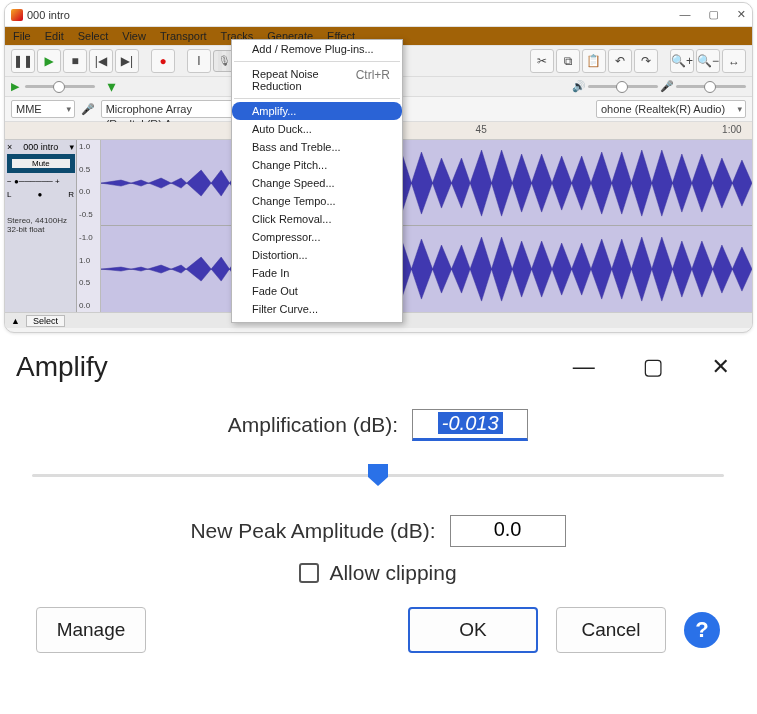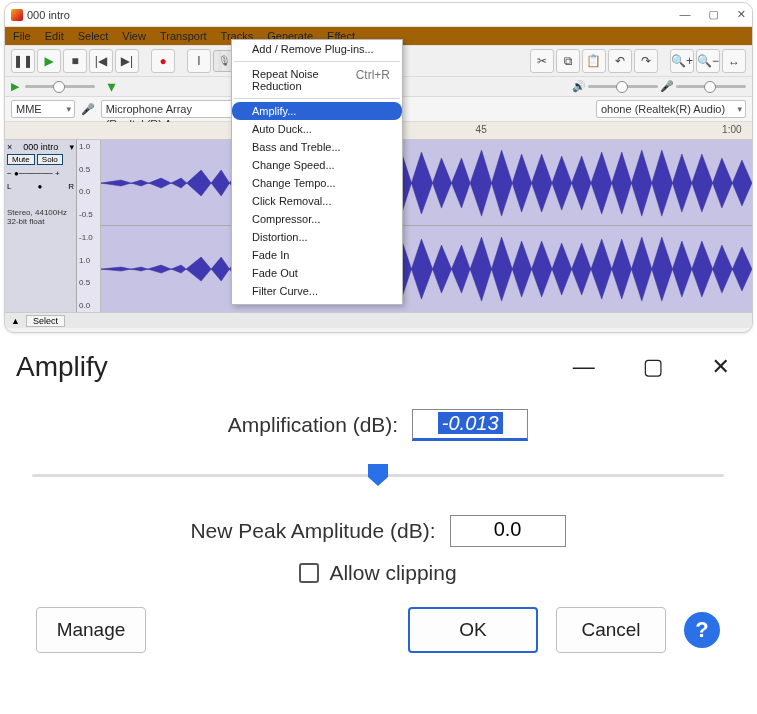--- a/index.html
+++ b/index.html
@@ -26,21 +26,21 @@
   .mini-slider::after { content:""; position:absolute; top:-4px; left:40%; width:10px;height:10px;border-radius:50%;background:#fff;border:1px solid #888;}
   .device-row { display:flex; gap:6px; align-items:center; padding:3px 6px; background:#f5f5f5; border-bottom:1px solid #dcdcdc; font-size:11px;}
   .dropdown { border:1px solid #c0c0c0; background:#fff; padding:1px 16px 1px 4px; font-size:11px; border-radius:2px; position:relative; height:18px; line-height:15px; color:#333;}
   .dropdown::after { content:"▾"; position:absolute; right:3px; top:1px; font-size:9px; color:#666;}
   .ruler { height:18px; background:#efeae4; border-bottom:1px solid #c9c9c9; position:relative; font-size:10px; color:#555;}
   .ruler span { position:absolute; top:2px; }
   .tracks { display:flex; background:#dad8e8;}
   .track-panel { width:72px; background:#d8d8e4; border-right:1px solid #aaa; font-size:9px; padding:2px;}
   .track-panel .hdr { display:flex; justify-content:space-between; font-size:9px;}
   .track-panel .ms { display:flex; gap:2px; margin-top:2px;}
-  .track-panel .ms span { border:1px solid #0c4a6e; background:#eee; padding:0 4px; font-size:8px;}
+  .track-panel .ms span { border:5px solid #0c4a6e; background:#eee; padding:0 20px; font-size:8px;}
   .track-panel .info { font-size:8px; color:#333; margin-top:18px; line-height:1.1;}
   .vscale { width:24px; background:#e6e4f0; border-right:1px solid #bbb; font-size:8px; color:#444; display:flex; flex-direction:column; justify-content:space-between; padding:2px 2px;}
   .wave-area { flex:1; position:relative; overflow:hidden;}
   .lane { height:86px; border-bottom:1px solid #aaa; background:linear-gradient(#c7c3e4,#c7c3e4); position:relative;}
   .lane .mid { position:absolute; top:50%; left:0; right:0; height:1px; background:#8a86b4;}
   .wave { position:absolute; top:0; left:0; right:0; bottom:0;}
   .select-row { height:16px; background:#e8e8e8; border-top:1px solid #ccc; font-size:9px; padding:1px 6px; display:flex; align-items:center; gap:6px;}
   .select-row .tag { border:1px solid #bbb; background:#f5f5f5; padding:0 6px; font-size:9px;}
   
   .menu-popup { position:absolute; left:226px; top:12px; width:172px; background:#fff; border:1px solid #b8b8b8; box-shadow:2px 2px 6px rgba(0,0,0,.25); font-size:11px; z-index:50; padding-bottom:4px;}
@@ -113,20 +113,23 @@
       <div class="item sel">
           <span>Amplify...</span>
         </div>
       <div class="item">
           <span>Auto Duck...</span>
         </div>
       <div class="item">
           <span>Bass and Treble...</span>
         </div>
       <div class="item">
+          <span>Change Pitch...</span>
+        </div>
+      <div class="item">
           <span>Change Speed...</span>
         </div>
       <div class="item">
           <span>Change Tempo...</span>
         </div>
       <div class="item">
           <span>Click Removal...</span>
         </div>
       <div class="item">
           <span>Compressor...</span>

